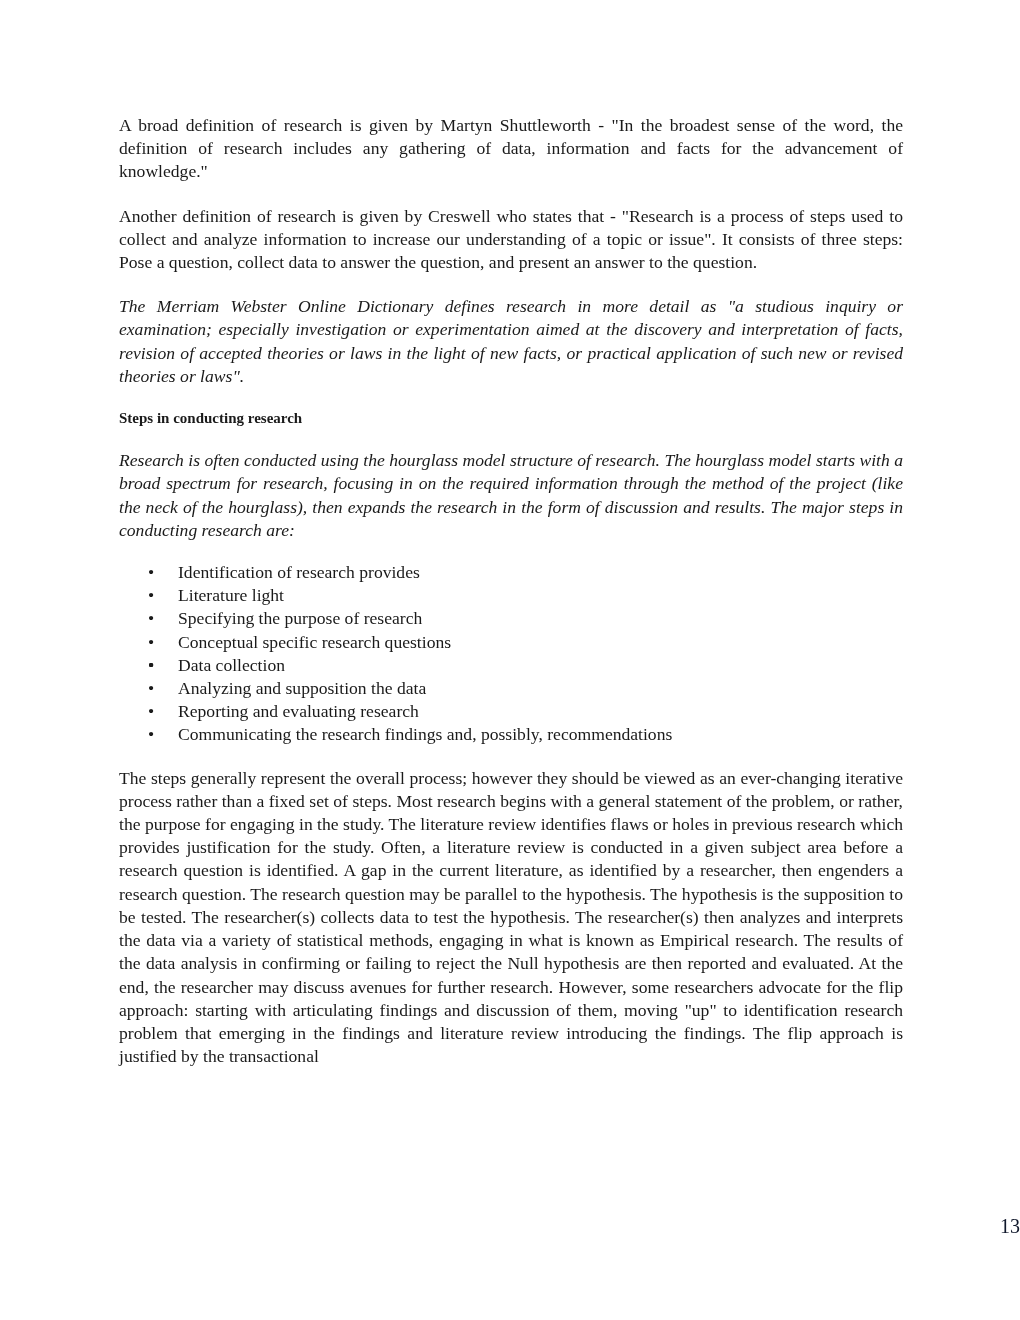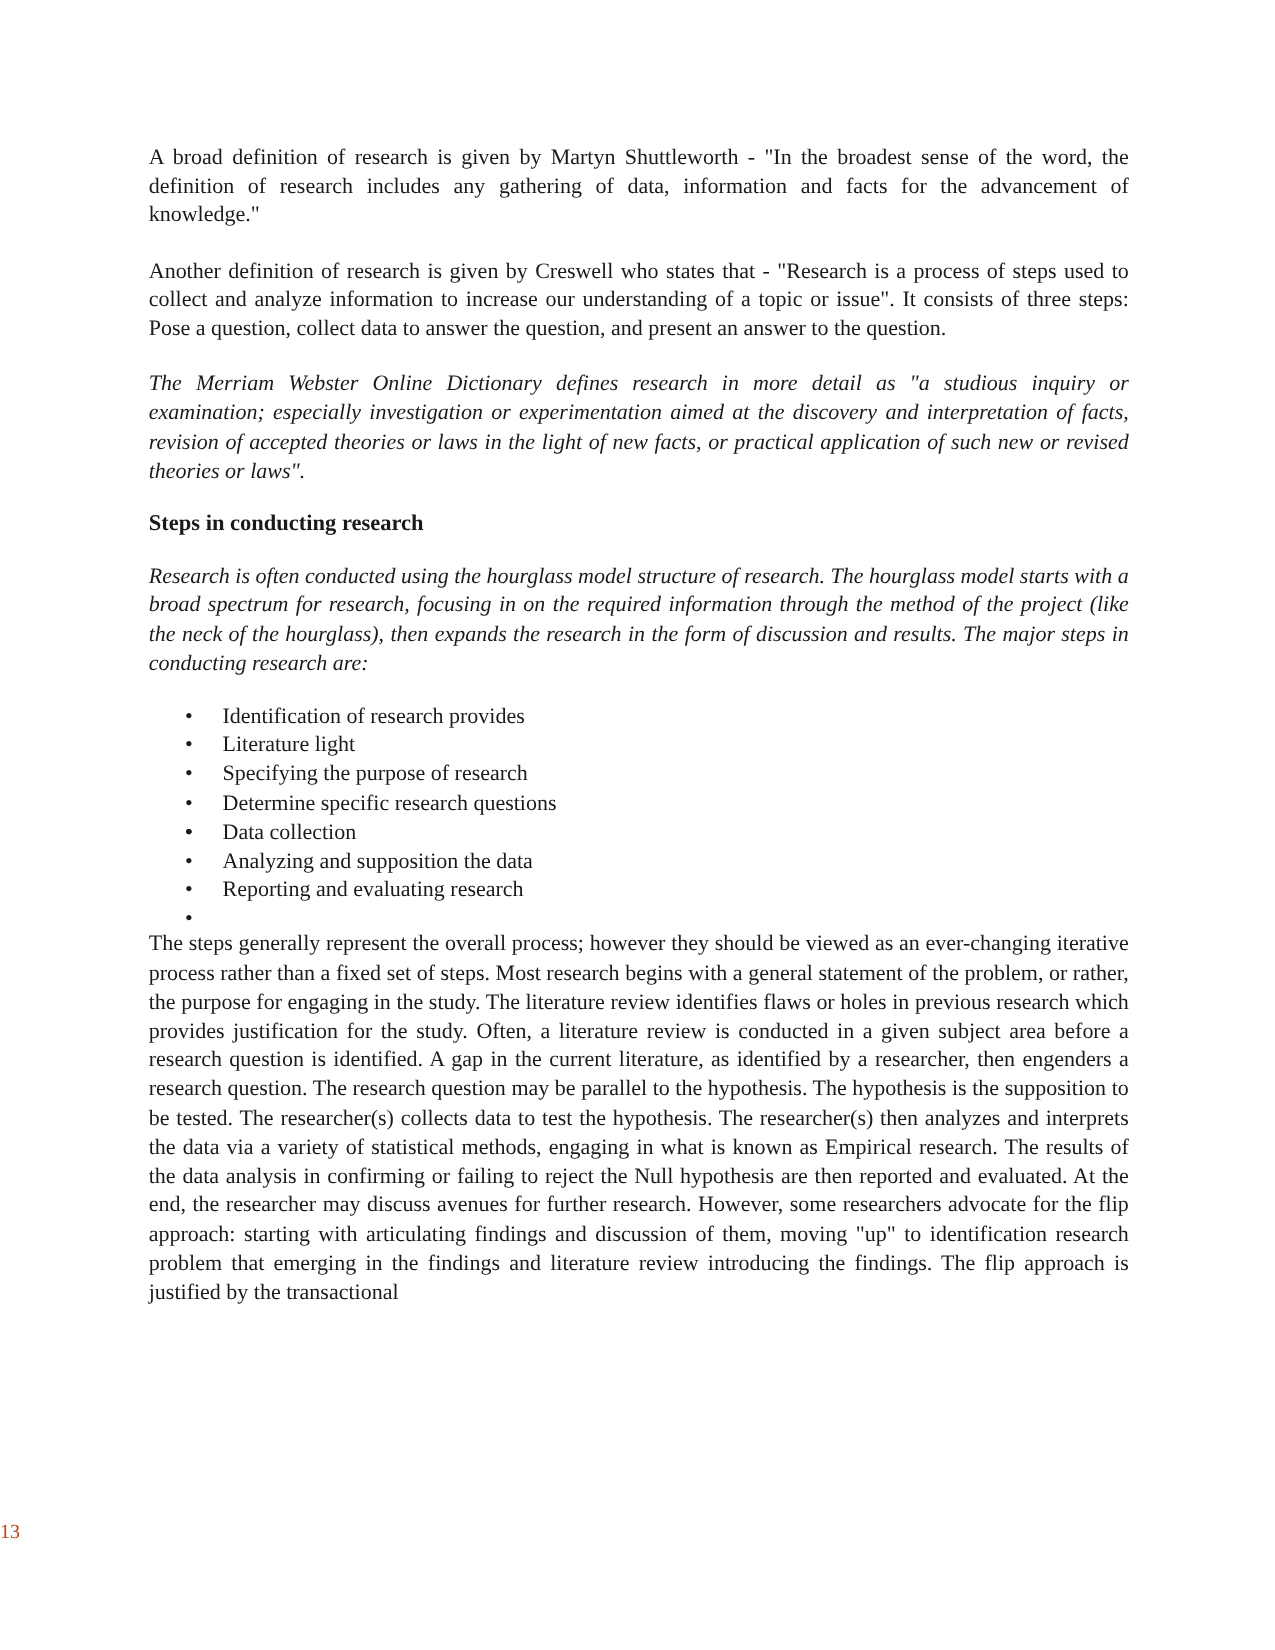--- a/index.html
+++ b/index.html
@@ -37,21 +37,21 @@
     text-justify: inter-word;
     -webkit-hyphens: none;
     hyphens: none;
   }
   p.body-par.tight {
     margin-bottom: 19px;
     font-style: italic;
   }
   h2.section-heading {
     margin: 0 0 19px 0;
-    font-size: 18px;
+    font-size: 15px;
     line-height: 23.2px;
     font-weight: bold;
     text-align: left;
   }
   ul.steps-list {
     margin: 0 0 20px 0;
     padding: 0;
     list-style: none;
   }
   ul.steps-list li {
@@ -67,24 +67,24 @@
     left: 29px;
     top: 0;
     font-size: 17.6px;
     line-height: 23.2px;
   }
   .page-number {
     position: absolute;
     left: 0;
     top: 1216px;
     width: 1020px;
-    text-align: left;
-    font-size: 16px;
+    text-align: right;
+    font-size: 20px;
     line-height: 20px;
-    color: #c2410c;
+    color: #0f172a;
   }
 </style>
 </head>
 <body>
 
 <div class="page">
   <div class="content">
 
     <p class="body-par">A broad definition of research is given by Martyn Shuttleworth - "In the broadest sense of the word, the definition of research includes any gathering of data, information and facts for the advancement of knowledge."</p>
 
@@ -104,21 +104,21 @@
       <li>
         <span class="bullet-dot">•</span>
         <span>Literature light</span>
       </li>
       <li>
         <span class="bullet-dot">•</span>
         <span>Specifying the purpose of research</span>
       </li>
       <li>
         <span class="bullet-dot">•</span>
-        <span>Determine specific research questions</span>
+        <span>Conceptual specific research questions</span>
       </li>
       <li>
         <span class="bullet-dot">•</span>
       </li>
       <li>
         <span class="bullet-dot">•</span>
       </li>
       <li>
         <span class="bullet-dot">•</span>
         <span>Data collection</span>
@@ -126,20 +126,21 @@
       <li>
         <span class="bullet-dot">•</span>
         <span>Analyzing and supposition the data</span>
       </li>
       <li>
         <span class="bullet-dot">•</span>
         <span>Reporting and evaluating research</span>
       </li>
       <li>
         <span class="bullet-dot">•</span>
+        <span>Communicating the research findings and, possibly, recommendations</span>
       </li>
     </ul>
 
     <p class="body-par">The steps generally represent the overall process; however they should be viewed as an ever-changing iterative process rather than a fixed set of steps. Most research begins with a general statement of the problem, or rather, the purpose for engaging in the study. The literature review identifies flaws or holes in previous research which provides justification for the study. Often, a literature review is conducted in a given subject area before a research question is identified. A gap in the current literature, as identified by a researcher, then engenders a research question. The research question may be parallel to the hypothesis. The hypothesis is the supposition to be tested. The researcher(s) collects data to test the hypothesis. The researcher(s) then analyzes and interprets the data via a variety of statistical methods, engaging in what is known as Empirical research. The results of the data analysis in confirming or failing to reject the Null hypothesis are then reported and evaluated. At the end, the researcher may discuss avenues for further research. However, some researchers advocate for the flip approach: starting with articulating findings and discussion of them, moving "up" to identification research problem that emerging in the findings and literature review introducing the findings. The flip approach is justified by the transactional</p>
 
   </div>
 
   <div class="page-number">13</div>
 </div>
 

